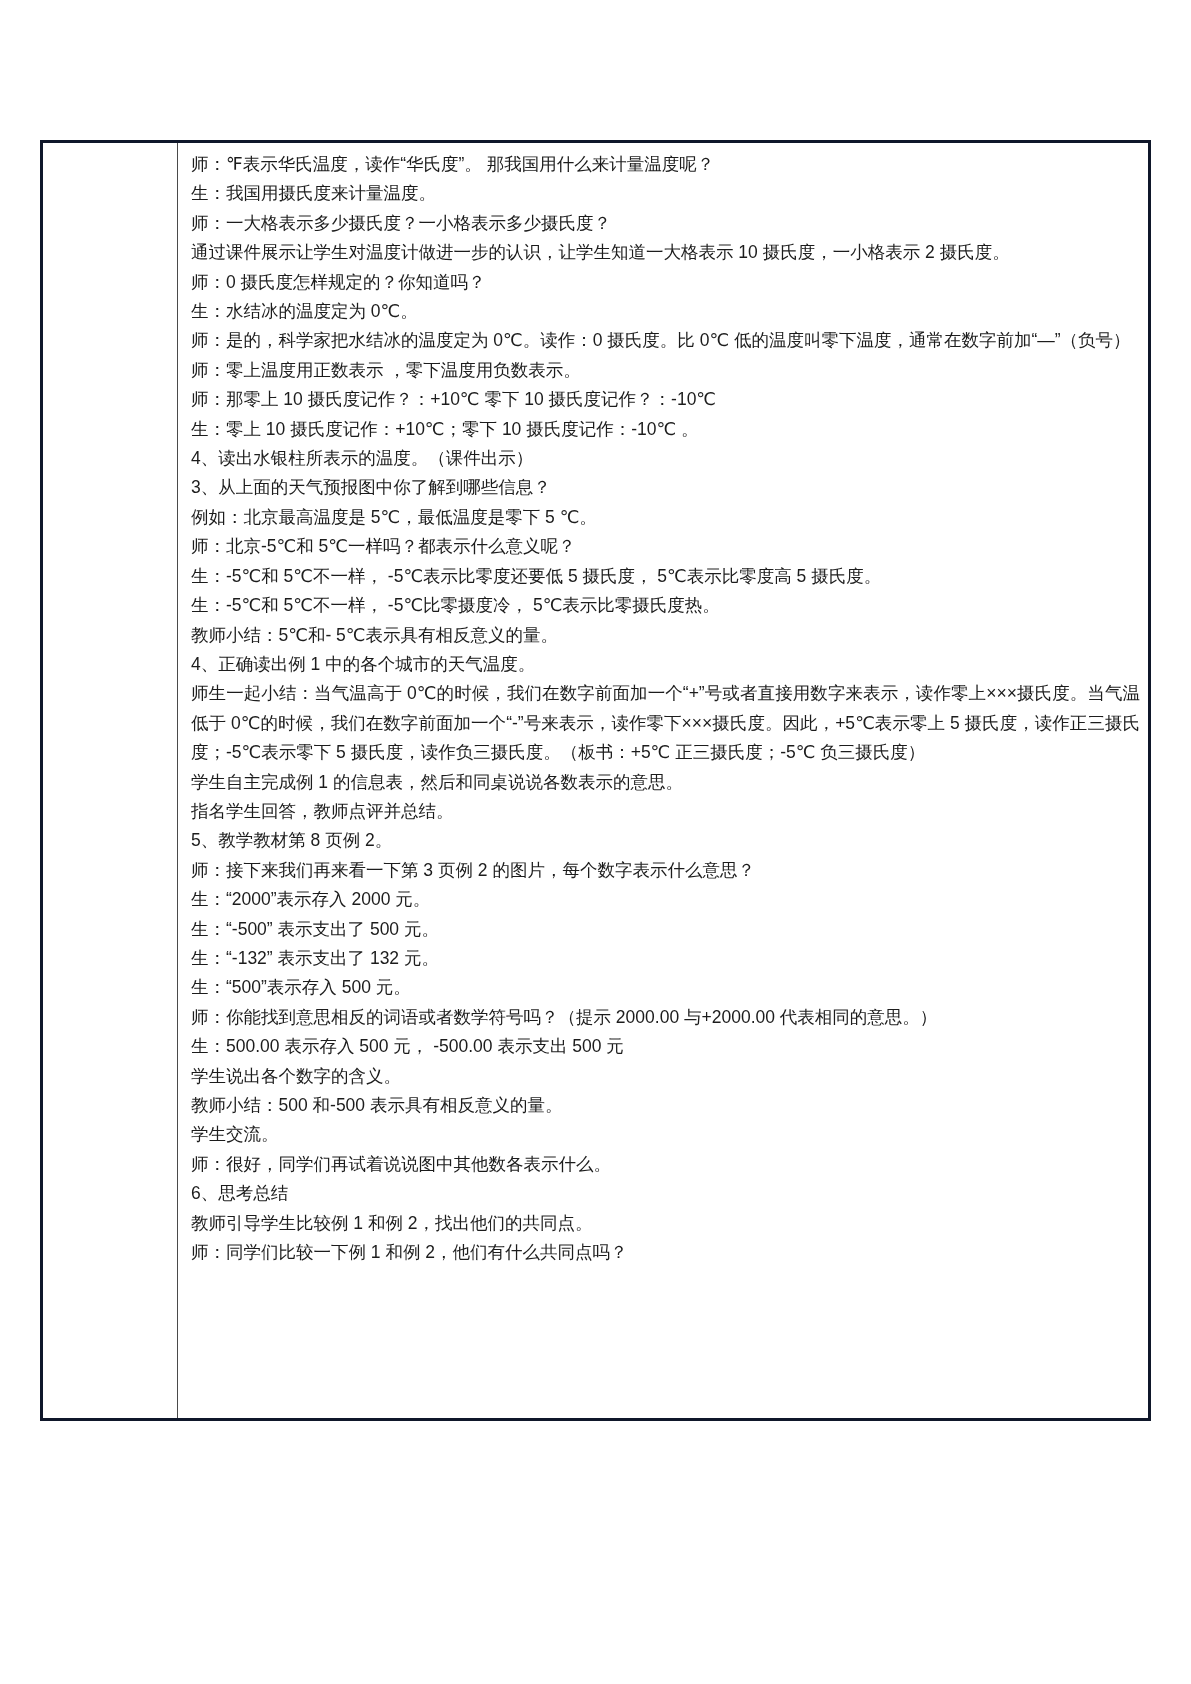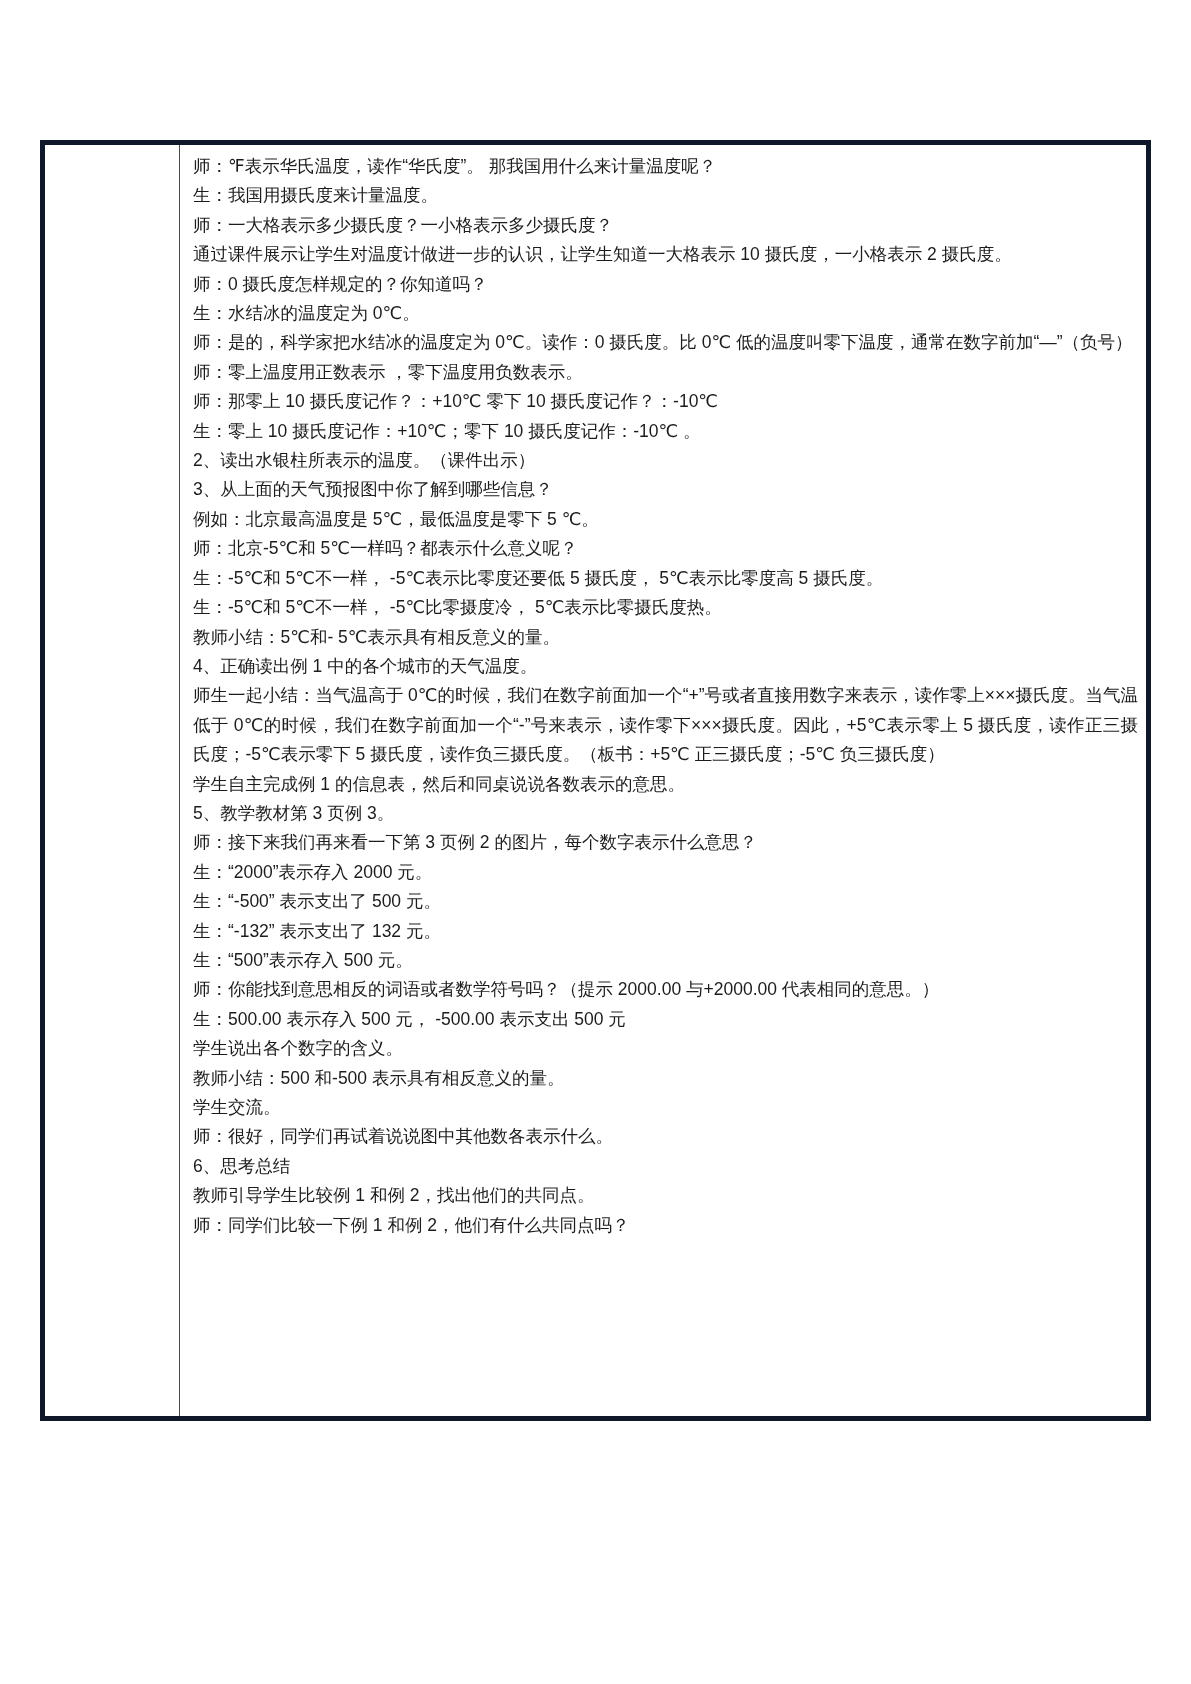--- a/index.html
+++ b/index.html
@@ -16,21 +16,21 @@
     font-family: "Liberation Sans", "DejaVu Sans", sans-serif;
     color: #1c1c1c;
     overflow: hidden;
   }
   .doc-table {
     position: absolute;
     left: 40px;
     top: 140px;
     width: 1111px;
     min-height: 1281px;
-    border: 5px solid #0f172a;
+    border: 3px solid #0f172a;
     display: flex;
     flex-direction: row;
     background: #ffffff;
   }
   .cell-left {
     width: 135px;
     flex: 0 0 135px;
     border-right: 1px solid #4a4a4a;
   }
   .cell-right {
@@ -56,31 +56,32 @@
         <p class="doc-line">师：℉表示华氏温度，读作“华氏度”。 那我国用什么来计量温度呢？</p>
         <p class="doc-line">生：我国用摄氏度来计量温度。</p>
         <p class="doc-line">师：一大格表示多少摄氏度？一小格表示多少摄氏度？</p>
         <p class="doc-line">通过课件展示让学生对温度计做进一步的认识，让学生知道一大格表示 10 摄氏度，一小格表示 2 摄氏度。</p>
         <p class="doc-line">师：0 摄氏度怎样规定的？你知道吗？</p>
         <p class="doc-line">生：水结冰的温度定为 0℃。</p>
         <p class="doc-line">师：是的，科学家把水结冰的温度定为 0℃。读作：0 摄氏度。比 0℃ 低的温度叫零下温度，通常在数字前加“—”（负号）</p>
         <p class="doc-line">师：零上温度用正数表示 ，零下温度用负数表示。</p>
         <p class="doc-line">师：那零上 10 摄氏度记作？：+10℃ 零下 10 摄氏度记作？：-10℃</p>
         <p class="doc-line">生：零上 10 摄氏度记作：+10℃；零下 10 摄氏度记作：-10℃ 。</p>
-        <p class="doc-line">2、读出水银柱所表示的温度。（课件出示）</p>
+        <p class="doc-line">4、读出水银柱所表示的温度。（课件出示）</p>
         <p class="doc-line">3、从上面的天气预报图中你了解到哪些信息？</p>
         <p class="doc-line">例如：北京最高温度是 5℃，最低温度是零下 5 ℃。</p>
         <p class="doc-line">师：北京-5℃和 5℃一样吗？都表示什么意义呢？</p>
         <p class="doc-line">生：-5℃和 5℃不一样， -5℃表示比零度还要低 5 摄氏度， 5℃表示比零度高 5 摄氏度。</p>
         <p class="doc-line">生：-5℃和 5℃不一样， -5℃比零摄度冷， 5℃表示比零摄氏度热。</p>
         <p class="doc-line">教师小结：5℃和- 5℃表示具有相反意义的量。</p>
         <p class="doc-line">4、正确读出例 1 中的各个城市的天气温度。</p>
         <p class="doc-line">师生一起小结：当气温高于 0℃的时候，我们在数字前面加一个“+”号或者直接用数字来表示，读作零上×××摄氏度。当气温低于 0℃的时候，我们在数字前面加一个“-”号来表示，读作零下×××摄氏度。因此，+5℃表示零上 5 摄氏度，读作正三摄氏度；-5℃表示零下 5 摄氏度，读作负三摄氏度。（板书：+5℃ 正三摄氏度；-5℃ 负三摄氏度）</p>
         <p class="doc-line">学生自主完成例 1 的信息表，然后和同桌说说各数表示的意思。</p>
-        <p class="doc-line">5、教学教材第 3 页例 3。</p>
+        <p class="doc-line">指名学生回答，教师点评并总结。</p>
+        <p class="doc-line">5、教学教材第 8 页例 2。</p>
         <p class="doc-line">师：接下来我们再来看一下第 3 页例 2 的图片，每个数字表示什么意思？</p>
         <p class="doc-line">生：“2000”表示存入 2000 元。</p>
         <p class="doc-line">生：“-500” 表示支出了 500 元。</p>
         <p class="doc-line">生：“-132” 表示支出了 132 元。</p>
         <p class="doc-line">生：“500”表示存入 500 元。</p>
         <p class="doc-line">师：你能找到意思相反的词语或者数学符号吗？（提示 2000.00 与+2000.00 代表相同的意思。）</p>
         <p class="doc-line">生：500.00 表示存入 500 元， -500.00 表示支出 500 元</p>
         <p class="doc-line">学生说出各个数字的含义。</p>
         <p class="doc-line">教师小结：500 和-500 表示具有相反意义的量。</p>
         <p class="doc-line">学生交流。</p>

